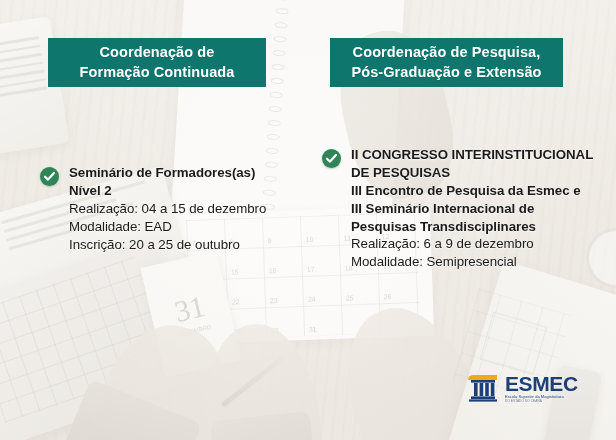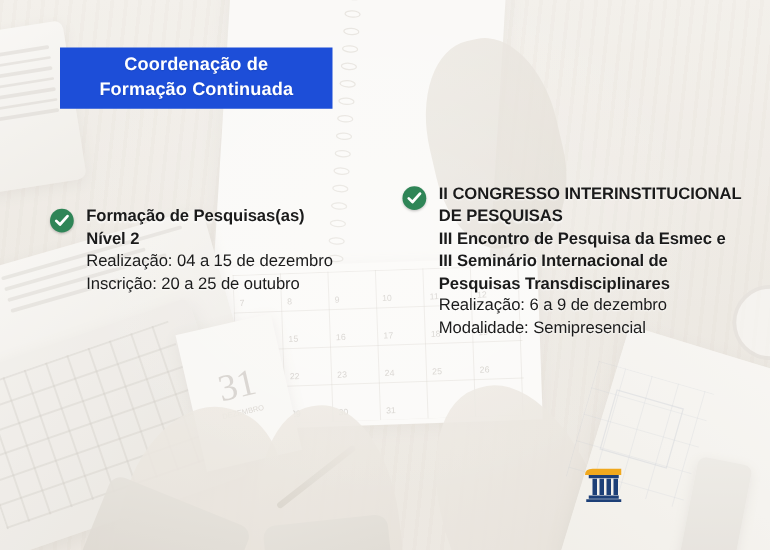--- a/index.html
+++ b/index.html
@@ -229,21 +229,21 @@
   }
   .bg-vignette {
     background:radial-gradient(ellipse at 50% 42%, rgba(255,255,255,.22) 0%, rgba(255,255,255,0) 62%);
   }
 
   
   .content { position:absolute; inset:0; }
 
   .banner {
     position:absolute;
-    background:#1d4ed8;
+    background:#0f766e;
     color:#ffffff;
     display:flex;
     align-items:center;
     justify-content:center;
     text-align:center;
     font-weight:bold;
     font-size:14.5px;
     line-height:1.33;
     letter-spacing:.1px;
     padding:6px 10px;
@@ -402,31 +402,38 @@
 
   <div class="content">
 
     <div class="banner banner-left">
       <div>
         <span>Coordenação de</span><br>
         <span>Formação Continuada</span>
       </div>
     </div>
 
+    <div class="banner banner-right">
+      <div>
+        <span>Coordenação de Pesquisa,</span><br>
+        <span>Pós-Graduação e Extensão</span>
+      </div>
+    </div>
 
     <div class="block block-left">
       <div class="check">
         <svg width="13" height="13" viewBox="0 0 13 13" aria-hidden="true">
           <path d="M2 6.7 L5 9.6 L11 2.9" stroke="#ffffff" stroke-width="2.2" fill="none" stroke-linecap="round" stroke-linejoin="round"></path>
         </svg>
       </div>
       <div class="block-text">
-        <div class="ln-bold">Formação de Pesquisas(as)</div>
+        <div class="ln-bold">Seminário de Formadores(as)</div>
         <div class="ln-bold">Nível 2</div>
         <div class="ln-normal">Realização: 04 a 15 de dezembro</div>
+        <div class="ln-normal">Modalidade: EAD</div>
         <div class="ln-normal">Inscrição: 20 a 25 de outubro</div>
       </div>
     </div>
 
     <div class="block block-right">
       <div class="check">
         <svg width="13" height="13" viewBox="0 0 13 13" aria-hidden="true">
           <path d="M2 6.7 L5 9.6 L11 2.9" stroke="#ffffff" stroke-width="2.2" fill="none" stroke-linecap="round" stroke-linejoin="round"></path>
         </svg>
       </div>
@@ -447,16 +454,21 @@
           <path d="M2 7 Q2 2 8 2 L31 2 L31 7 Z" fill="#F0A81E"></path>
           <rect x="5" y="7" width="24" height="2.6" fill="#1C3F77"></rect>
           <rect x="8" y="10" width="3.6" height="13" fill="#1C3F77"></rect>
           <rect x="13.6" y="10" width="3.6" height="13" fill="#1C3F77"></rect>
           <rect x="19.2" y="10" width="3.6" height="13" fill="#1C3F77"></rect>
           <rect x="24.8" y="10" width="3.6" height="13" fill="#1C3F77"></rect>
           <rect x="5" y="23.4" width="24" height="2.6" fill="#1C3F77"></rect>
           <rect x="3" y="26.4" width="28" height="2.2" fill="#1C3F77"></rect>
         </svg>
       </div>
+      <div class="logo-words">
+        <div class="logo-name">ESMEC</div>
+        <div class="logo-sub1">Escola Superior da Magistratura</div>
+        <div class="logo-sub2">DO ESTADO DO CEARÁ</div>
+      </div>
     </div>
 
   </div>
 </div>
 
 </body></html>

